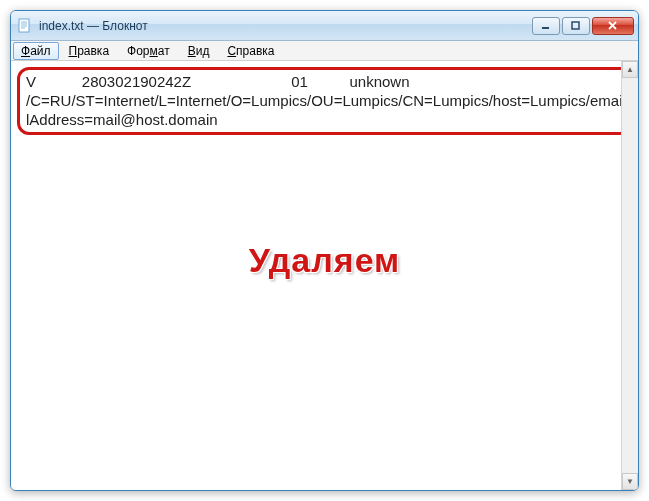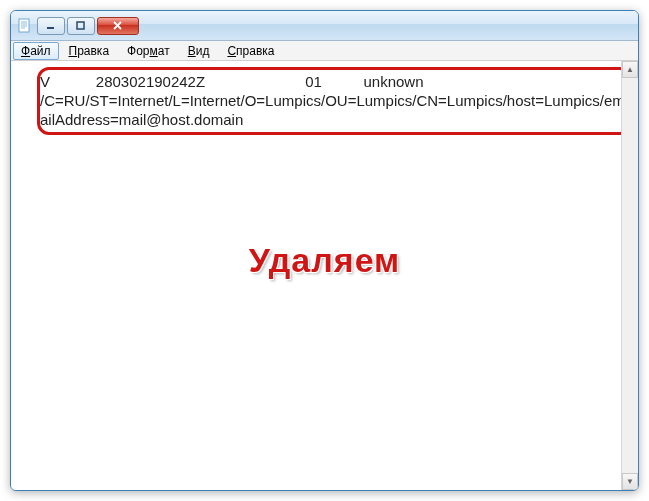--- a/index.html
+++ b/index.html
@@ -91,27 +91,26 @@
   .menu-item u { text-decoration: underline; }
   .content-area {
     flex: 1;
     position: relative;
     background: #fff;
     padding: 6px;
   }
   .highlight-box {
     border: 3px solid #d01515;
     border-radius: 12px;
-    padding: 3px 0;
+    padding: 3px 6px;
     font-family: Verdana, Arial, sans-serif;
     font-size: 15px;
     color: #222;
     line-height: 1.25;
     word-break: break-all;
-    margin-left: 20px;
   }
   .txt-line1 {
     white-space: pre;
   }
   .annotation {
     position: absolute;
     top: 180px;
     left: 0;
     right: 0;
     text-align: center;
@@ -156,20 +155,21 @@
   <div class="titlebar">
     <div class="titlebar-icon">
       <svg width="16" height="16" viewBox="0 0 16 16">
         <rect x="2" y="1" width="10" height="13" fill="#fff" stroke="#6fa8d8" stroke-width="1"></rect>
         <line x1="4" y1="4" x2="10" y2="4" stroke="#8fbde0" stroke-width="1"></line>
         <line x1="4" y1="6" x2="10" y2="6" stroke="#8fbde0" stroke-width="1"></line>
         <line x1="4" y1="8" x2="10" y2="8" stroke="#8fbde0" stroke-width="1"></line>
         <line x1="4" y1="10" x2="8" y2="10" stroke="#8fbde0" stroke-width="1"></line>
       </svg>
     </div>
+    <div class="titlebar-title">index.txt — Блокнот</div>
     <div class="win-controls">
       <div class="win-btn min">
         <svg width="10" height="10">
             <line x1="1" y1="7" x2="8" y2="7" stroke="#2a4a6a" stroke-width="2"></line>
           </svg>
       </div>
       <div class="win-btn max">
         <svg width="10" height="10">
             <rect x="1" y="1" width="7" height="7" fill="none" stroke="#2a4a6a" stroke-width="1.5"></rect>
           </svg>

